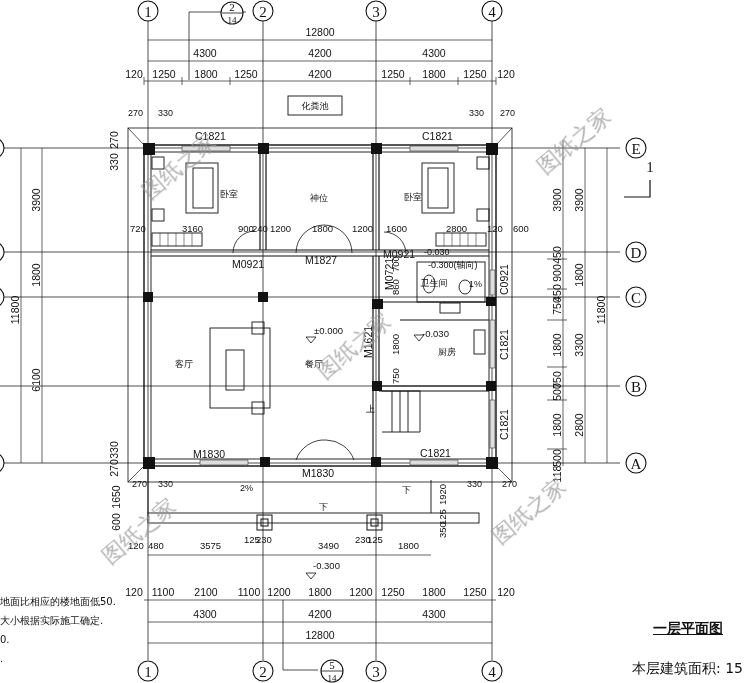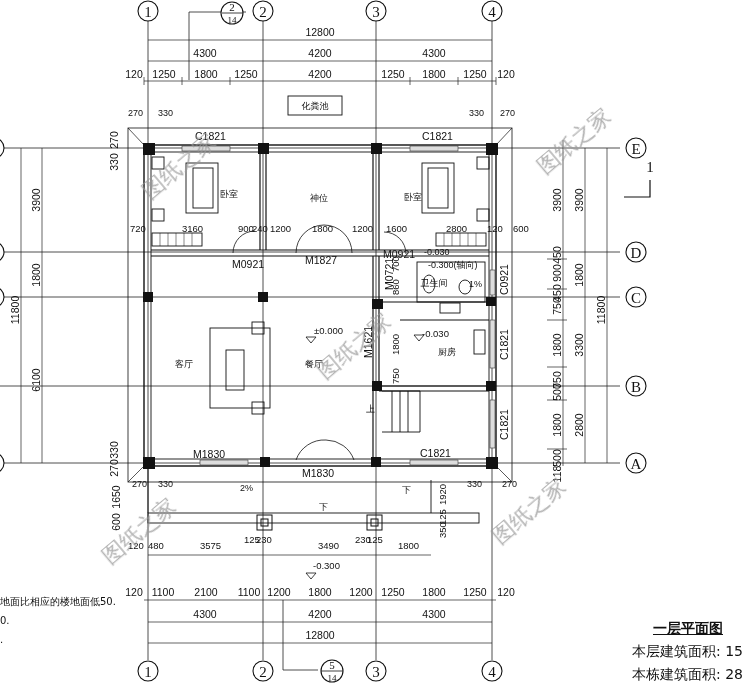--- a/index.html
+++ b/index.html
@@ -11,21 +11,21 @@
   .dimv { font-size:10.5px; }
   .room { font-size:9px; font-family:"DejaVu Sans", sans-serif; }
   .axis-c { fill:#fff; stroke:#111; stroke-width:1.1; }
   .axis-t { font-family:"Liberation Serif", serif; font-size:15px; fill:#111; }
   .wm { font-family:"DejaVu Sans", sans-serif; font-size:22px; fill:#9a9a9a; opacity:0.75; }
   .notes { position:absolute; left:0; top:568px; width:170px;
            font-family:"DejaVu Sans", sans-serif; font-size:10px; line-height:19px; color:#111;margin-top:24px; }
   .title-block { position:absolute; left:632px; top:620px; width:118px;
                  font-family:"DejaVu Sans", sans-serif; color:#111; white-space:nowrap; overflow:hidden; }
   .title-main { font-weight:bold; font-size:14px; text-decoration:underline; margin-left:21px; }
-  .area-line { font-size:14px; margin-top:5px; }
+  .area-line { font-size:14px; margin-top:22px; }
 </style>
 </head>
 <body>
 
 <svg id="plan" viewBox="0 0 750 683" xmlns="http://www.w3.org/2000/svg">
 
   <g stroke="#222" stroke-width="0.8" fill="none">
     <line x1="148" y1="20" x2="148" y2="660"></line>
     <line x1="263" y1="20" x2="263" y2="660"></line>
     <line x1="376" y1="20" x2="376" y2="660"></line>
@@ -401,20 +401,21 @@
     <text transform="translate(150,200) rotate(-40)">图纸之家</text>
     <text transform="translate(545,175) rotate(-40)">图纸之家</text>
     <text transform="translate(325,380) rotate(-40)">图纸之家</text>
     <text transform="translate(110,565) rotate(-40)">图纸之家</text>
     <text transform="translate(500,545) rotate(-40)">图纸之家</text>
   </g>
 </svg>
 
 <div class="notes">
   <div>地面比相应的楼地面低50.</div>
+  <div>大小根据实际施工确定.</div>
   <div>0.</div>
   <div>.</div>
 </div>
 
 <div class="title-block">
   <div class="title-main">一层平面图</div>
   <div class="area-line">本层建筑面积: 15</div>
   <div class="area-line">本栋建筑面积: 28</div>
 </div>
 

